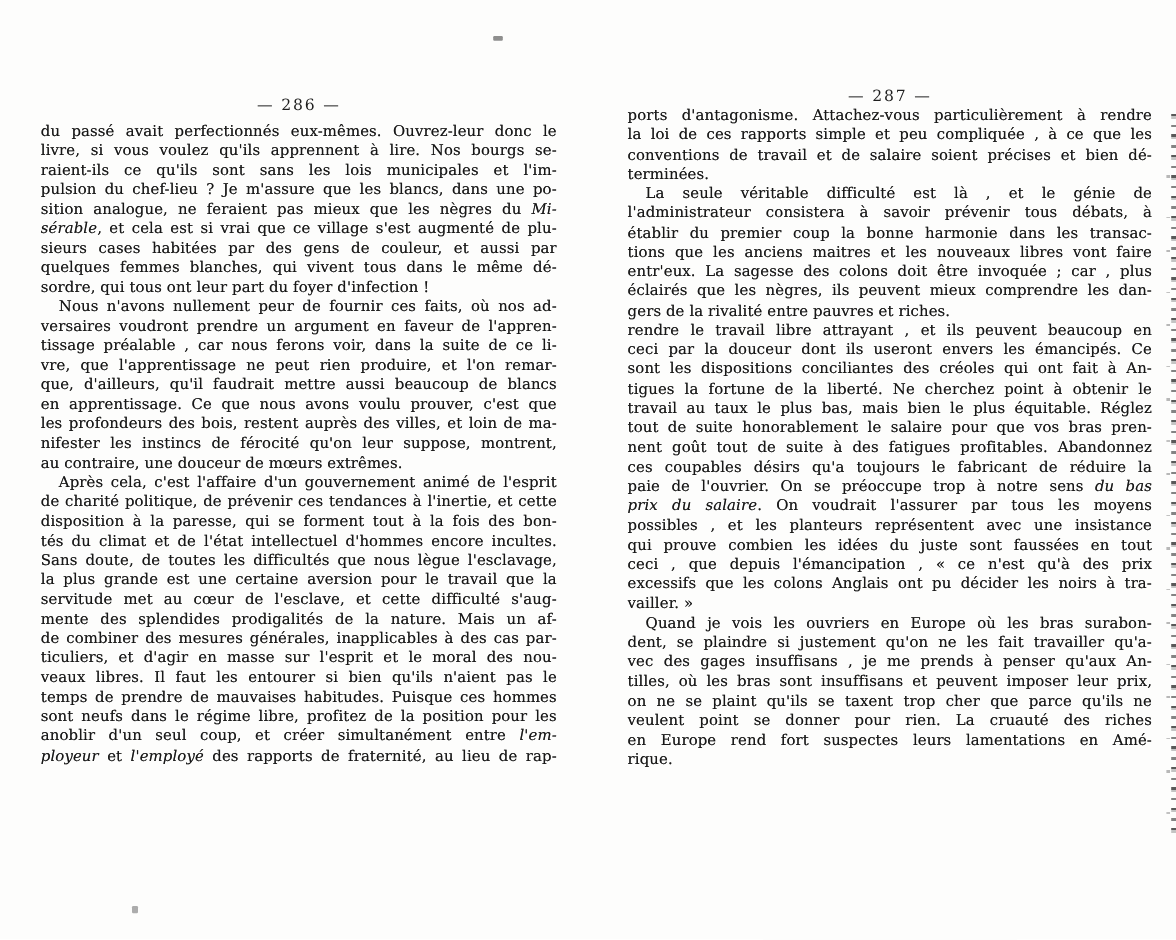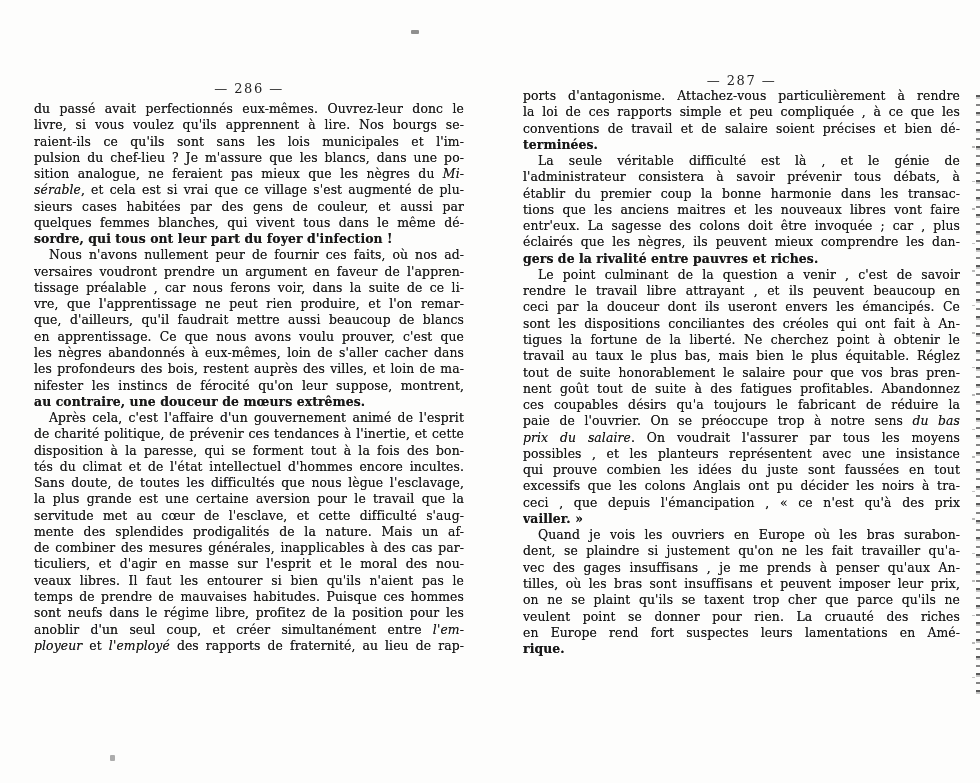--- a/index.html
+++ b/index.html
@@ -39,21 +39,21 @@
     font-size: 12.4px;
     line-height: 16.28px;
     height: 16.28px;
     overflow: hidden;
     text-align: justify;
     text-align-last: justify;
     letter-spacing: 0.1px;
     text-shadow: 0 0 0.45px rgba(10,10,10,0.65);
     white-space: normal;
   }
-  .line.endline { text-align-last: left; font-weight: bold; }
+  .line.endline { text-align-last: left; }
   .line.indent  { text-indent: 15px; }
   .line em { }
 
   
   .speck {
     position: absolute;
     background: #6a6a6a;
     border-radius: 1px;
   }
   #speck-top    { left: 411px; top: 30px;  width: 8px; height: 4px; opacity: .75; }
@@ -106,21 +106,20 @@
         <div class="line"><em>sérable</em><span>, et cela est si vrai que ce village s'est augmenté de plu-</span></div>
         <div class="line"><span>sieurs cases habitées par des gens de couleur, et aussi par</span></div>
         <div class="line"><span>quelques femmes blanches, qui vivent tous dans le même dé-</span></div>
         <div class="line endline"><span>sordre, qui tous ont leur part du foyer d'infection !</span></div>
         <div class="line indent"><span>Nous n'avons nullement peur de fournir ces faits, où nos ad-</span></div>
         <div class="line"><span>versaires voudront prendre un argument en faveur de l'appren-</span></div>
         <div class="line"><span>tissage préalable , car nous ferons voir, dans la suite de ce li-</span></div>
         <div class="line"><span>vre, que l'apprentissage ne peut rien produire, et l'on remar-</span></div>
         <div class="line"><span>que, d'ailleurs, qu'il faudrait mettre aussi beaucoup de blancs</span></div>
         <div class="line"><span>en apprentissage. Ce que nous avons voulu prouver, c'est que</span></div>
-        <div class="line"><span>les nègres abandonnés à eux-mêmes, loin de s'aller cacher dans</span></div>
         <div class="line"><span>les profondeurs des bois, restent auprès des villes, et loin de ma-</span></div>
         <div class="line"><span>nifester les instincs de férocité qu'on leur suppose, montrent,</span></div>
         <div class="line endline"><span>au contraire, une douceur de mœurs extrêmes.</span></div>
         <div class="line indent"><span>Après cela, c'est l'affaire d'un gouvernement animé de l'esprit</span></div>
         <div class="line"><span>de charité politique, de prévenir ces tendances à l'inertie, et cette</span></div>
         <div class="line"><span>disposition à la paresse, qui se forment tout à la fois des bon-</span></div>
         <div class="line"><span>tés du climat et de l'état intellectuel d'hommes encore incultes.</span></div>
         <div class="line"><span>Sans doute, de toutes les difficultés que nous lègue l'esclavage,</span></div>
         <div class="line"><span>la plus grande est une certaine aversion pour le travail que la</span></div>
         <div class="line"><span>servitude met au cœur de l'esclave, et cette difficulté s'aug-</span></div>
@@ -142,35 +141,34 @@
         <div class="line"><span>la loi de ces rapports simple et peu compliquée , à ce que les</span></div>
         <div class="line"><span>conventions de travail et de salaire soient précises et bien dé-</span></div>
         <div class="line endline"><span>terminées.</span></div>
         <div class="line indent"><span>La seule véritable difficulté est là , et le génie de</span></div>
         <div class="line"><span>l'administrateur consistera à savoir prévenir tous débats, à</span></div>
         <div class="line"><span>établir du premier coup la bonne harmonie dans les transac-</span></div>
         <div class="line"><span>tions que les anciens maitres et les nouveaux libres vont faire</span></div>
         <div class="line"><span>entr'eux. La sagesse des colons doit être invoquée ; car , plus</span></div>
         <div class="line"><span>éclairés que les nègres, ils peuvent mieux comprendre les dan-</span></div>
         <div class="line endline"><span>gers de la rivalité entre pauvres et riches.</span></div>
-        <div class="line indent"><span>Le point culminant de la question a venir , c'est de savoir</span></div>
         <div class="line"><span>rendre le travail libre attrayant , et ils peuvent beaucoup en</span></div>
         <div class="line"><span>ceci par la douceur dont ils useront envers les émancipés. Ce</span></div>
         <div class="line"><span>sont les dispositions conciliantes des créoles qui ont fait à An-</span></div>
         <div class="line"><span>tigues la fortune de la liberté. Ne cherchez point à obtenir le</span></div>
         <div class="line"><span>travail au taux le plus bas, mais bien le plus équitable. Réglez</span></div>
         <div class="line"><span>tout de suite honorablement le salaire pour que vos bras pren-</span></div>
         <div class="line"><span>nent goût tout de suite à des fatigues profitables. Abandonnez</span></div>
         <div class="line"><span>ces coupables désirs qu'a toujours le fabricant de réduire la</span></div>
         <div class="line"><span>paie de l'ouvrier. On se préoccupe trop à notre sens </span><em>du bas</em></div>
         <div class="line"><em>prix du salaire</em><span>. On voudrait l'assurer par tous les moyens</span></div>
         <div class="line"><span>possibles , et les planteurs représentent avec une insistance</span></div>
         <div class="line"><span>qui prouve combien les idées du juste sont faussées en tout</span></div>
+        <div class="line"><span>ceci , que depuis l'émancipation , « ce n'est qu'à des prix</span></div>
         <div class="line"><span>excessifs que les colons Anglais ont pu décider les noirs à tra-</span></div>
-        <div class="line"><span>ceci , que depuis l'émancipation , « ce n'est qu'à des prix</span></div>
         <div class="line endline"><span>vailler. »</span></div>
         <div class="line indent"><span>Quand je vois les ouvriers en Europe où les bras surabon-</span></div>
         <div class="line"><span>dent, se plaindre si justement qu'on ne les fait travailler qu'a-</span></div>
         <div class="line"><span>vec des gages insuffisans , je me prends à penser qu'aux An-</span></div>
         <div class="line"><span>tilles, où les bras sont insuffisans et peuvent imposer leur prix,</span></div>
         <div class="line"><span>on ne se plaint qu'ils se taxent trop cher que parce qu'ils ne</span></div>
         <div class="line"><span>veulent point se donner pour rien. La cruauté des riches</span></div>
         <div class="line"><span>en Europe rend fort suspectes leurs lamentations en Amé-</span></div>
         <div class="line endline"><span>rique.</span></div>
       </div>

